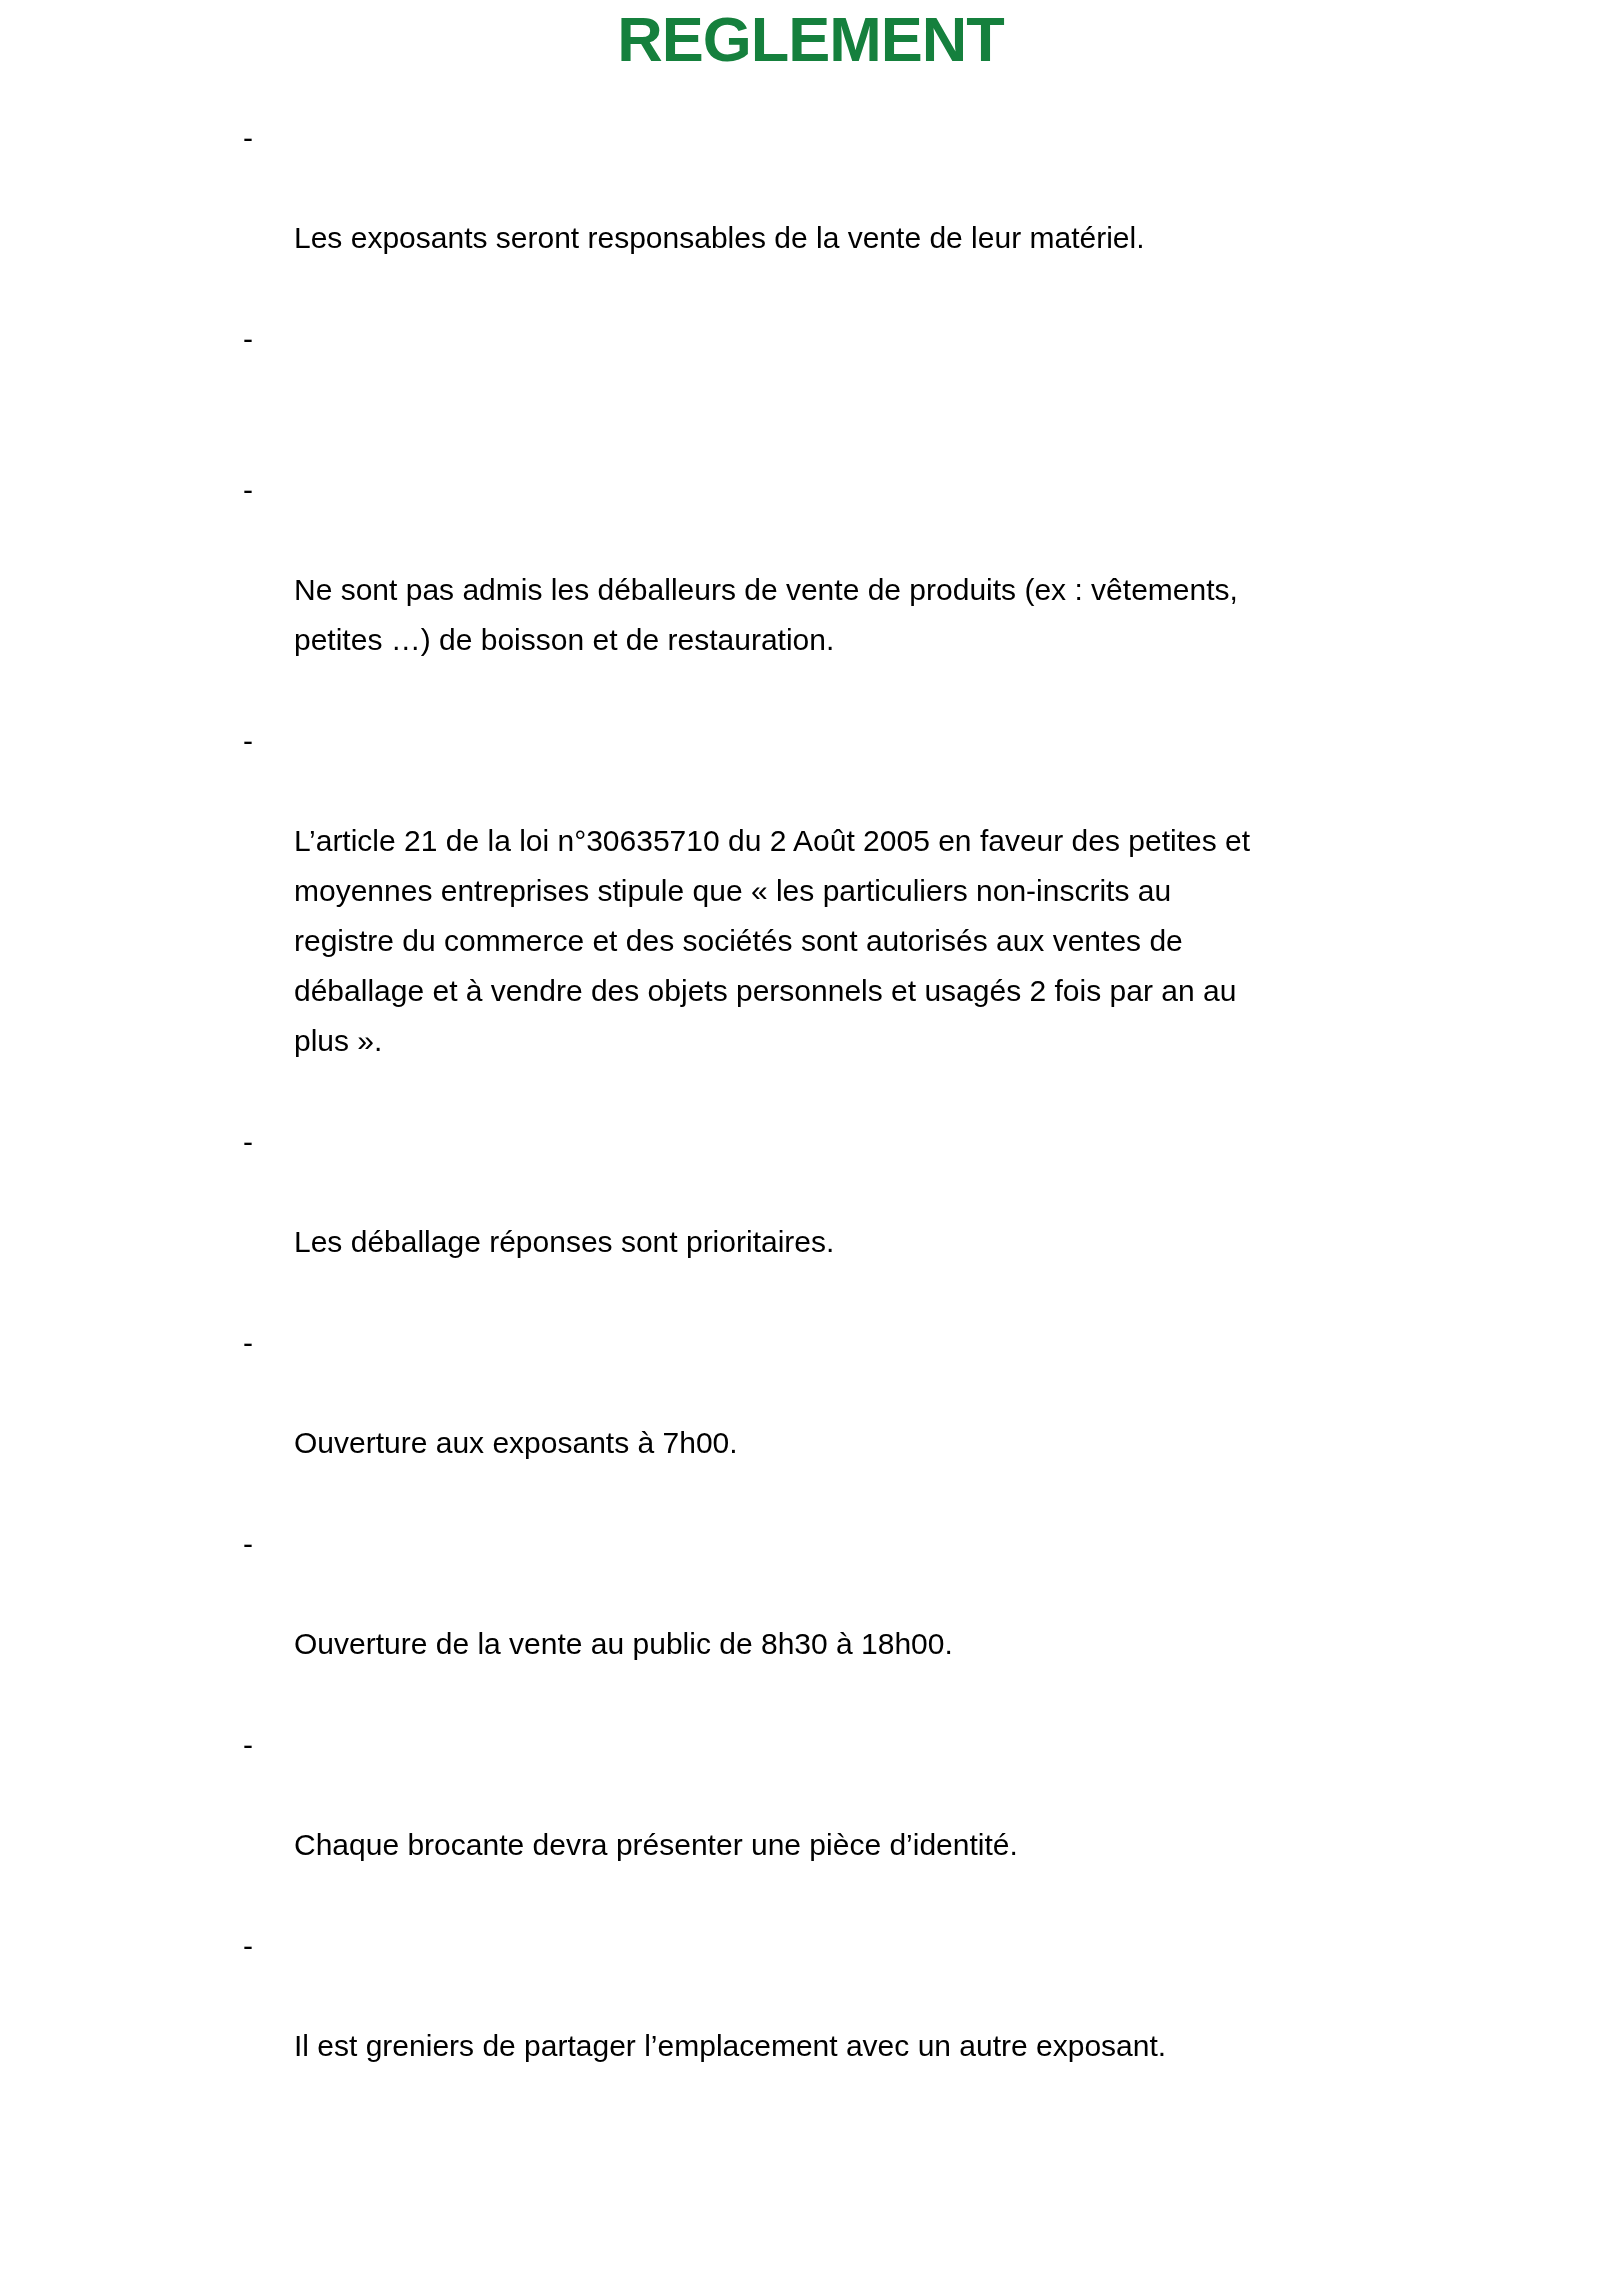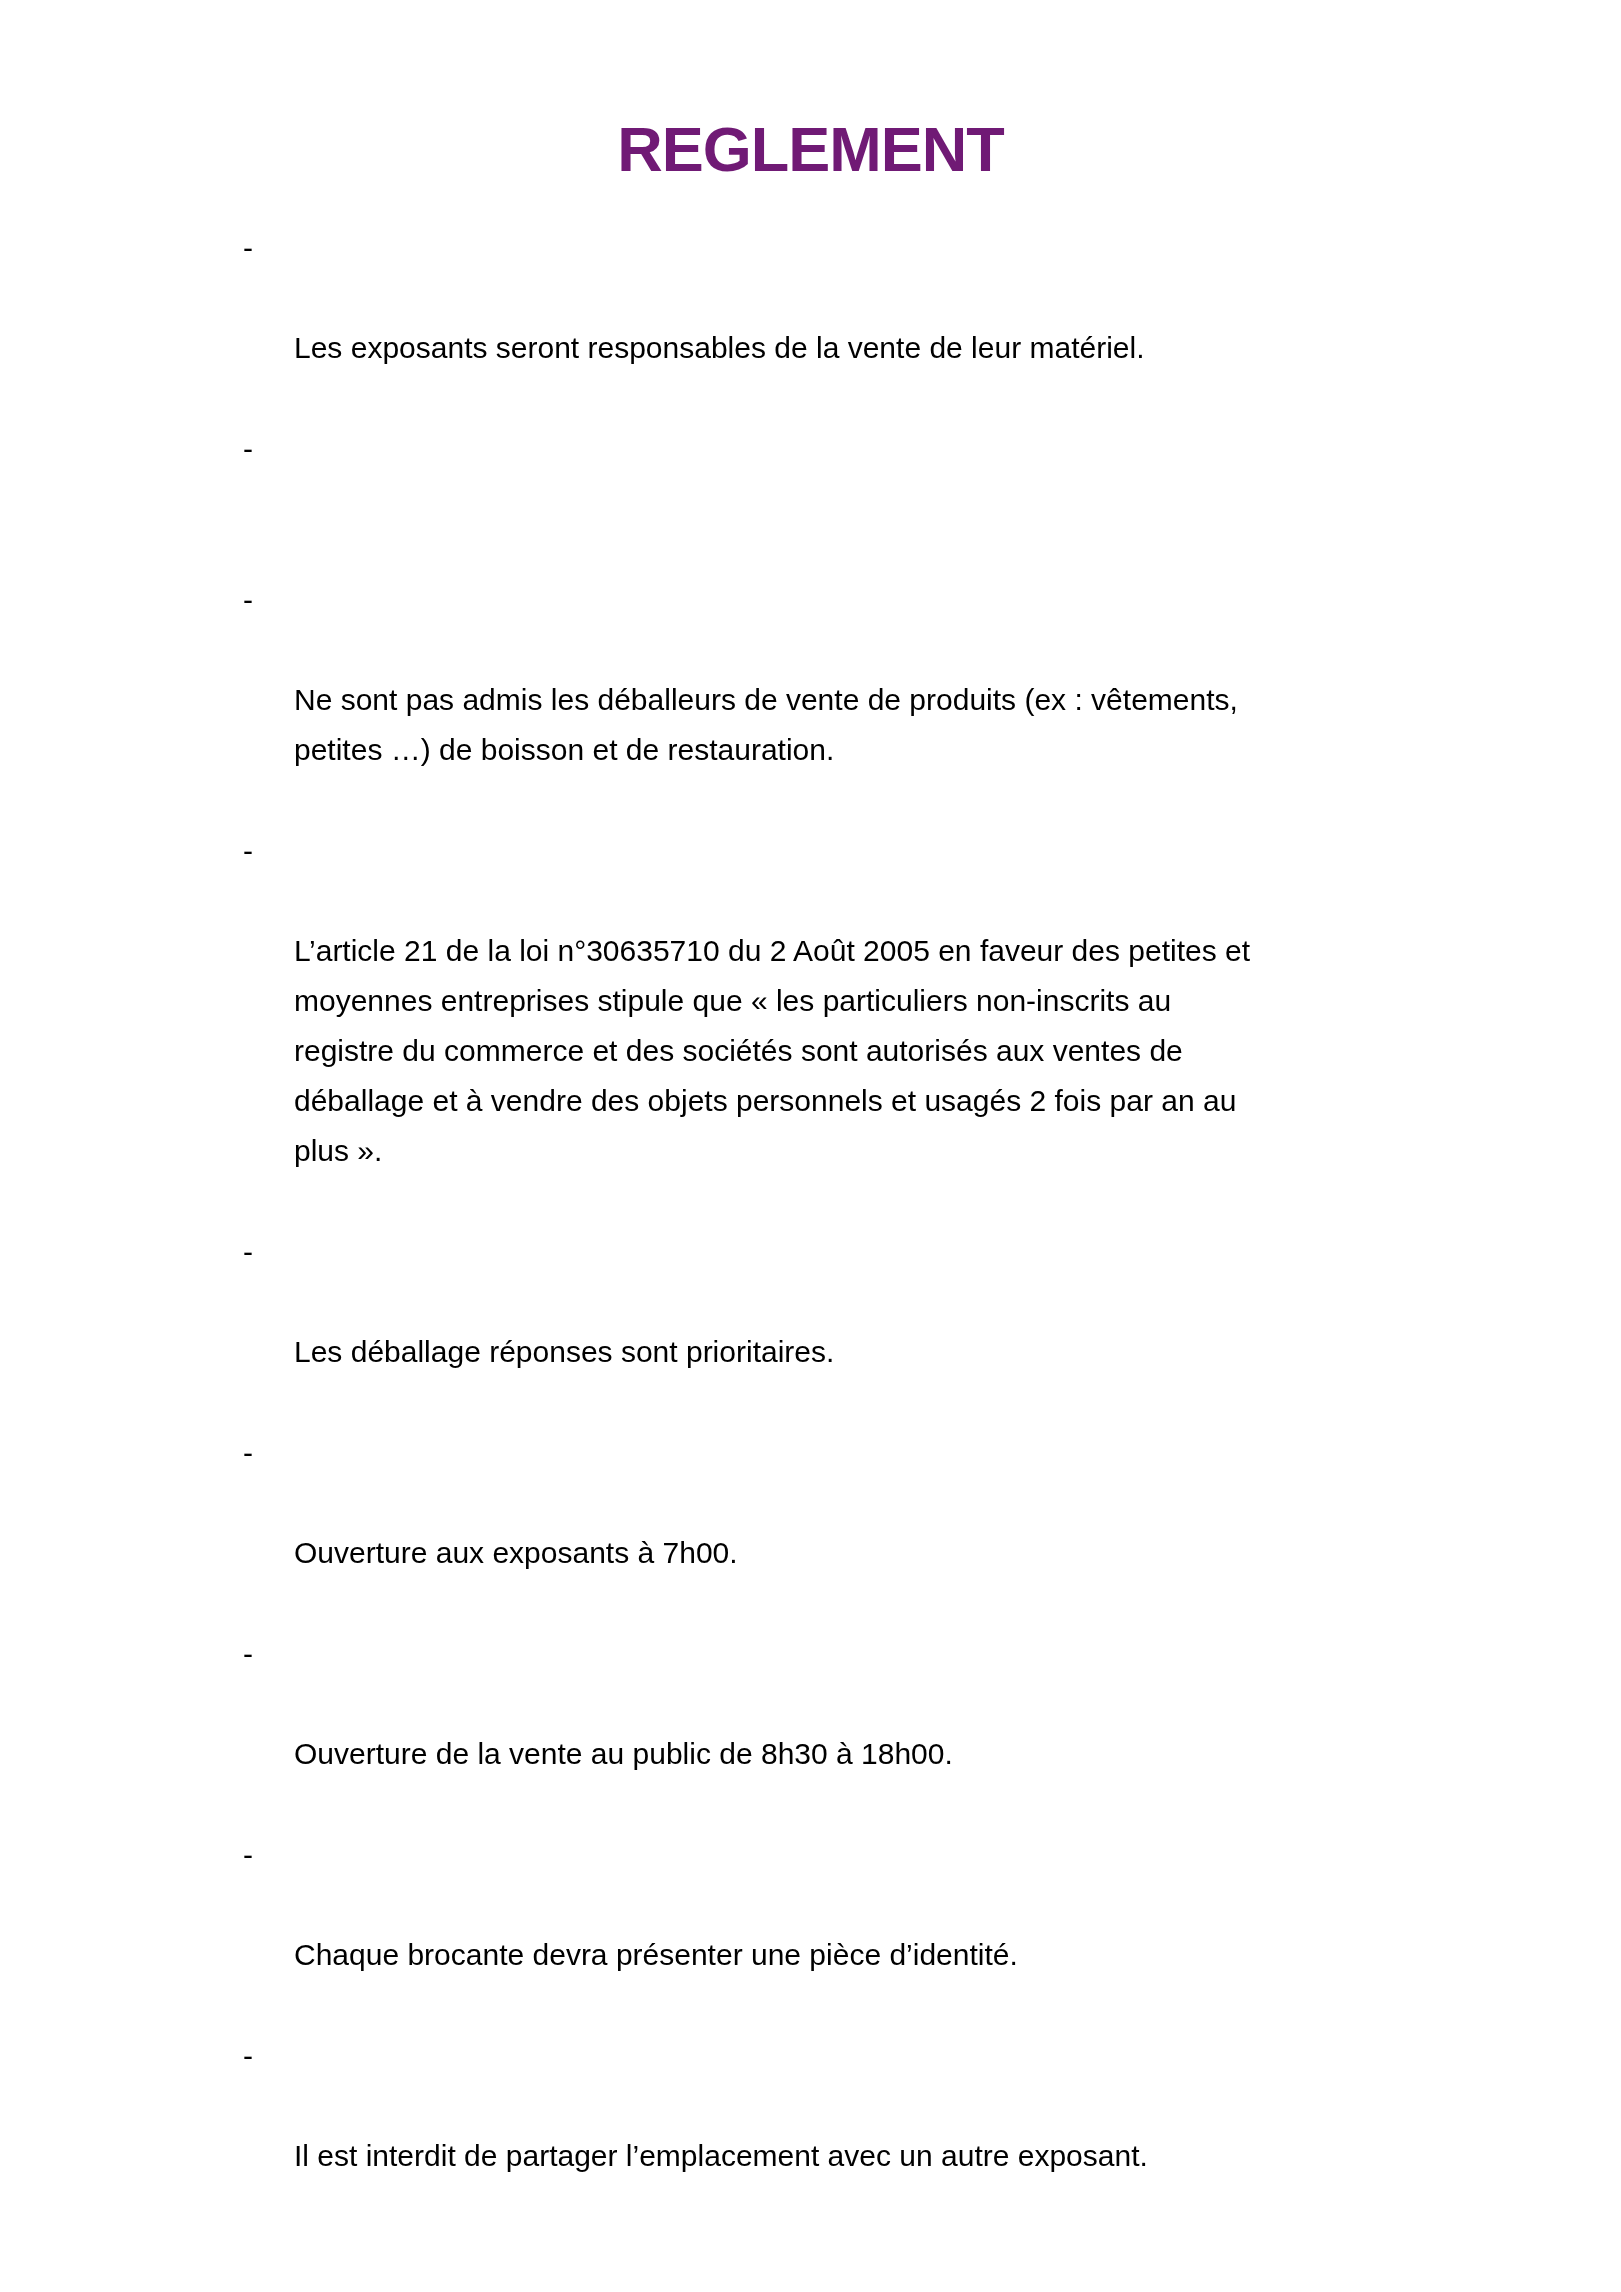--- a/index.html
+++ b/index.html
@@ -12,27 +12,26 @@
     width: 1621px;
     height: 2293px;
     background: #ffffff;
     color: #000000;
     font-family: "Liberation Sans", sans-serif;
     overflow: hidden;
     box-sizing: border-box;
   }
   .title {
     margin: 0;
-    padding-top: 110px;
     text-align: center;
     font-size: 63px;
     line-height: 78px;
     font-weight: 700;
     letter-spacing: -1px;
-    color: #701a75;
+    color: #15803d;
   }
   .rules-list {
     margin-top: 35px;
     margin-left: 243px;
     width: 1235px;
   }
   .rule-item {
     position: relative;
     padding-left: 51px;
     margin-bottom: 51px;
@@ -88,18 +87,18 @@
     <div class="rule-item">
       <span class="marker">-</span>
       <span class="text">Ouverture de la vente au public de 8h30 à 18h00.</span>
     </div>
     <div class="rule-item">
       <span class="marker">-</span>
       <span class="text">Chaque brocante devra présenter une pièce d’identité.</span>
     </div>
     <div class="rule-item">
       <span class="marker">-</span>
-      <span class="text">Il est interdit de partager l’emplacement avec un autre exposant.</span>
+      <span class="text">Il est greniers de partager l’emplacement avec un autre exposant.</span>
     </div>
 
   </div>
 </div>
 
 
 </body></html>

